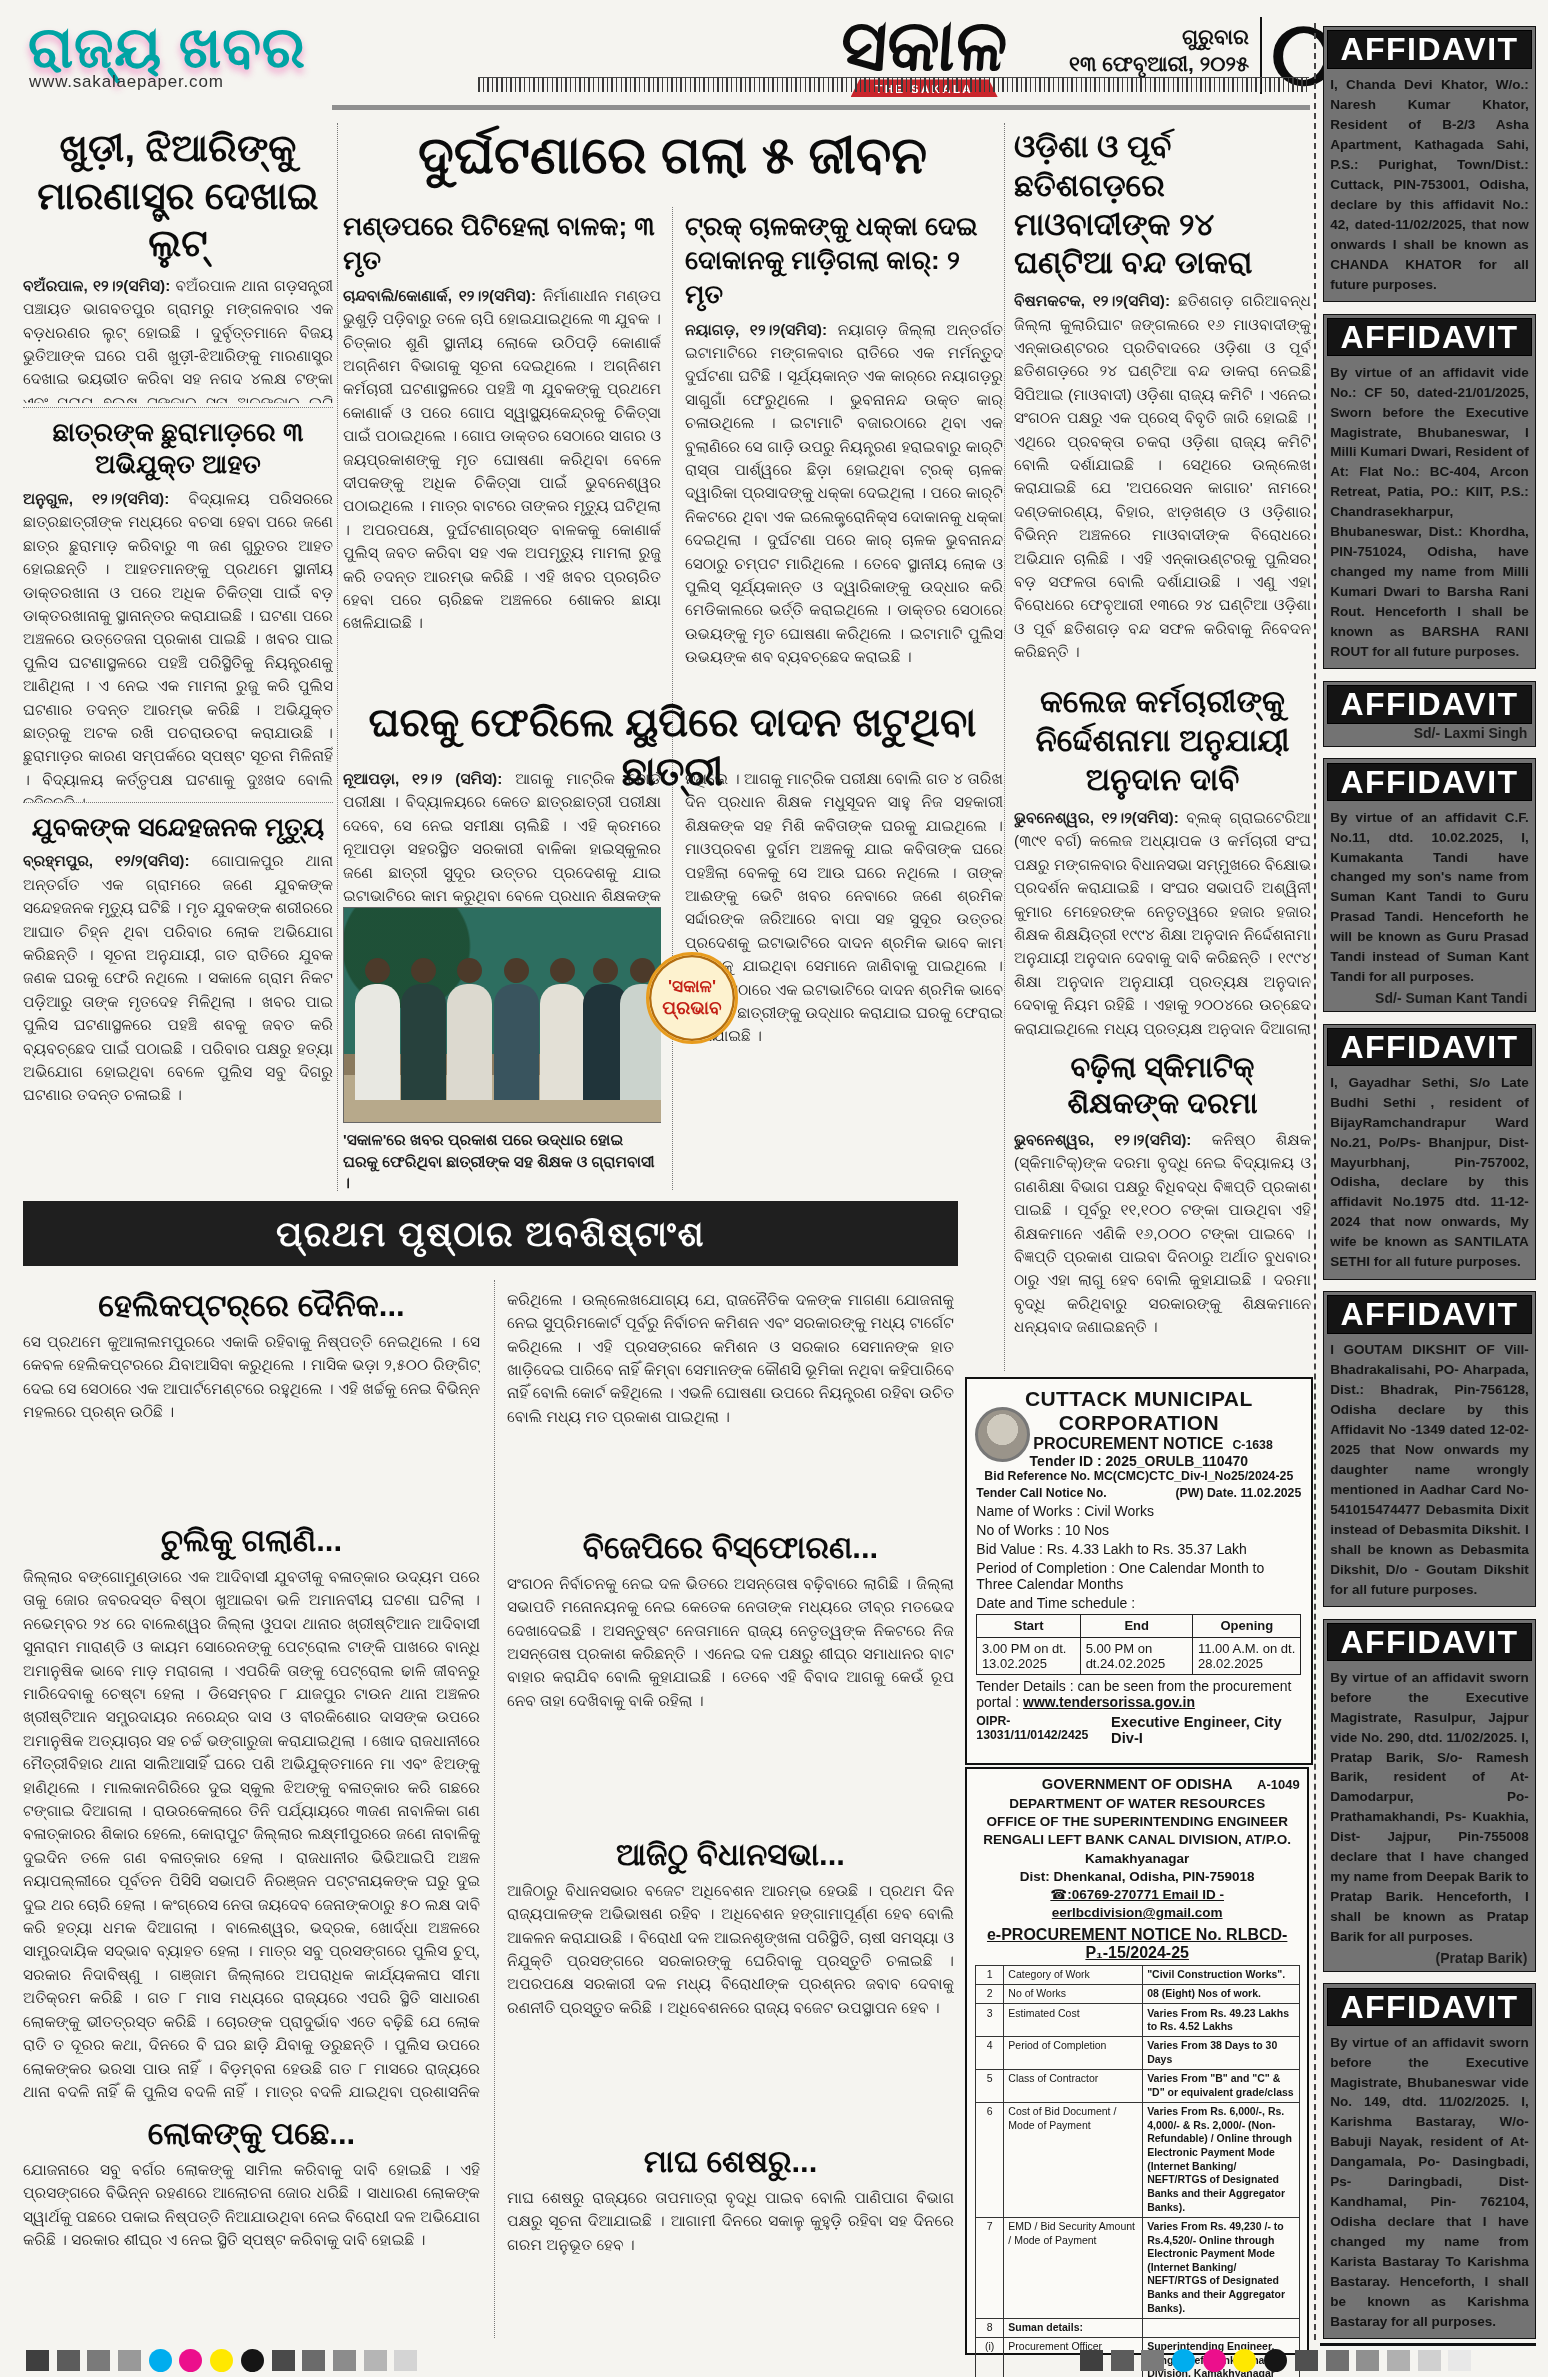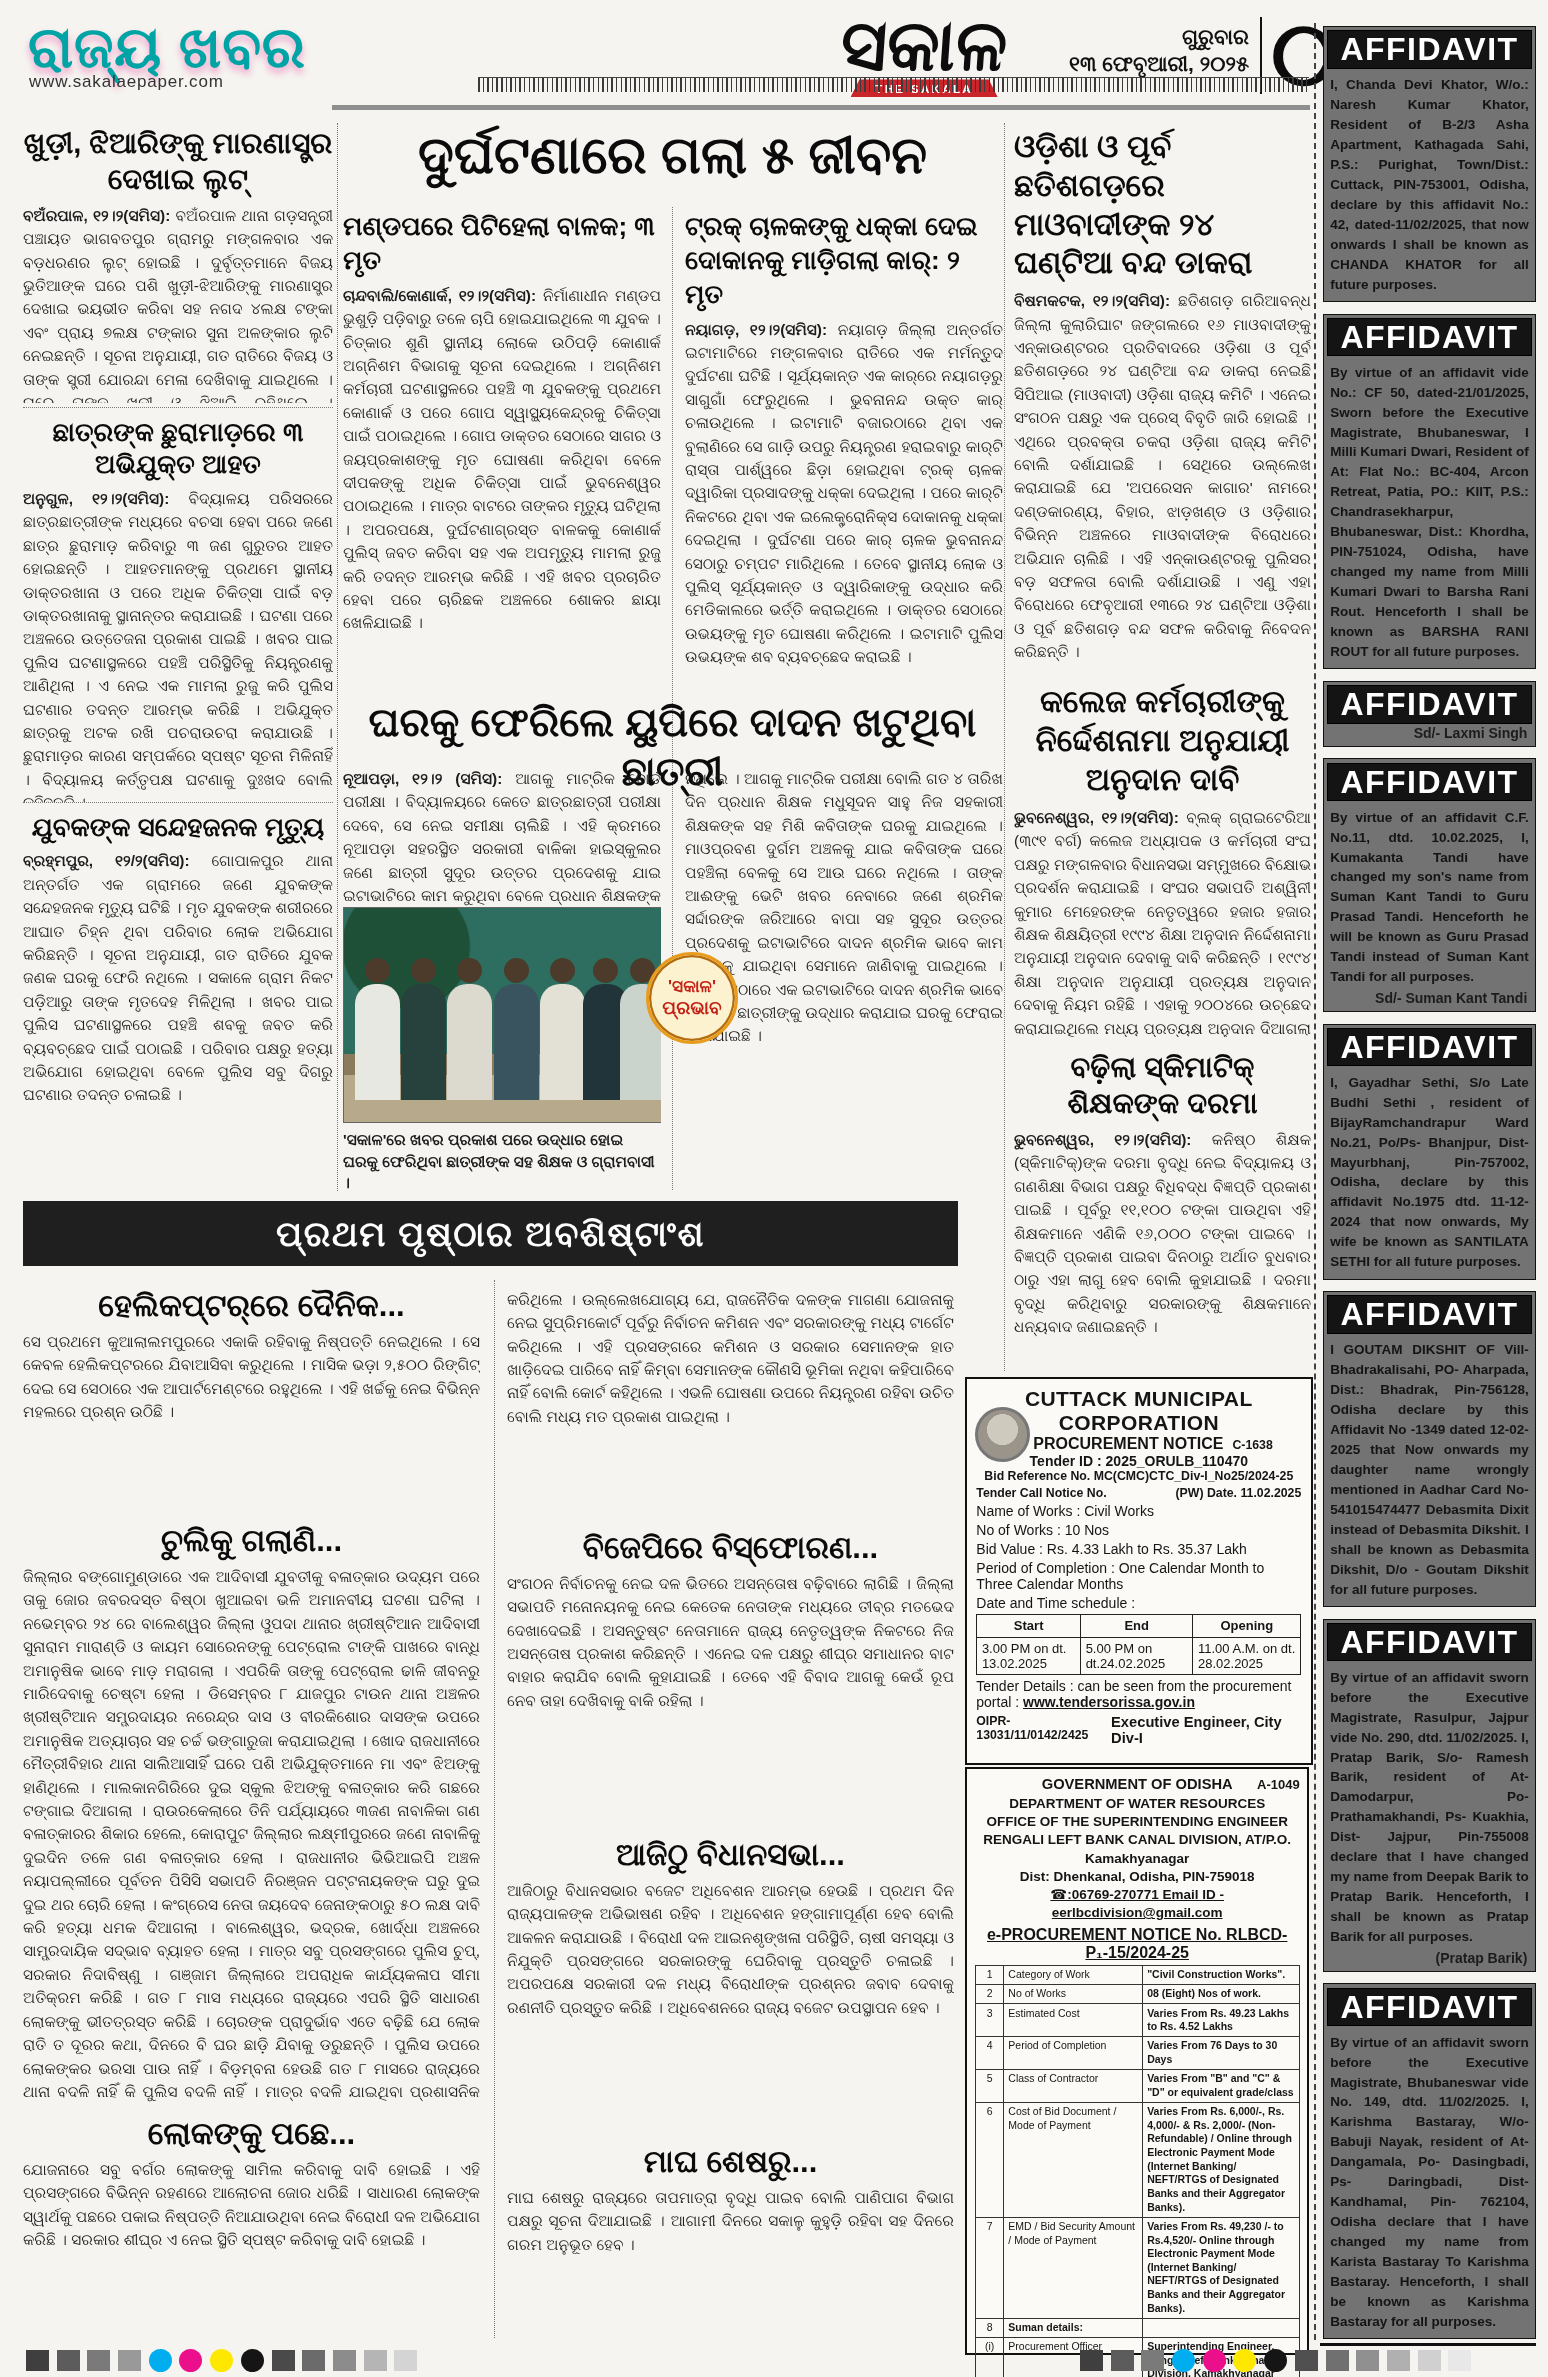--- a/index.html
+++ b/index.html
@@ -19,21 +19,21 @@
   .barcode{height:14px;border-top:1.5px solid #444;
            background:repeating-linear-gradient(90deg,#3a3a3a 0 1.5px,transparent 1.5px 4.6px);}
   .thickrule{background:#8f8f8f;height:4.6px;}
   
   .vdot{border-left:1.5px dotted #777;}
   .vdash{border-left:2.3px dashed #444;}
   .hdot{border-top:1.5px dotted #777;}
   
   .head-xl{font-size:52px;font-weight:800;line-height:1.1;text-align:center;color:#0b0b0b;}
   .head-lg{font-size:34px;font-weight:800;line-height:1.22;text-align:center;color:#0b0b0b;}
-  .head-md{font-size:29px;font-weight:800;line-height:1.25;color:#0b0b0b;}
+  .head-md{font-size:38px;font-weight:800;line-height:1.25;color:#0b0b0b;}
   .head-sub{font-size:26px;font-weight:800;line-height:1.3;color:#0b0b0b;}
   .body-txt{font-size:15.4px;line-height:1.52;text-align:justify;overflow:hidden;margin:6.2px 0 0 0;}
   .body-txt b{font-weight:700;}
   .story{overflow:hidden;}
   
   .banner{background:#1f1f1f;color:#fff;font-size:35px;font-weight:800;text-align:center;
           line-height:65px;letter-spacing:1.5px;}
   .cont-head{font-size:31px;font-weight:800;text-align:center;margin:10.8px 0 4.6px 0;color:#0b0b0b;}
   
   .photo{background:linear-gradient(180deg,#2d6e60 0 68%,#8a7a5e 68% 78%,#b7a98b 78% 100%);
@@ -264,21 +264,21 @@
             <td class="val">08 (Eight) Nos of work.</td>
           </tr>
       <tr>
             <td class="sl">3</td>
             <td class="lbl">Estimated Cost</td>
             <td class="val">Varies From Rs. 49.23 Lakhs to Rs. 4.52 Lakhs</td>
           </tr>
       <tr>
             <td class="sl">4</td>
             <td class="lbl">Period of Completion</td>
-            <td class="val">Varies From 76 Days to 30 Days</td>
+            <td class="val">Varies From 38 Days to 30 Days</td>
           </tr>
       <tr>
             <td class="sl">5</td>
             <td class="lbl">Class of Contractor</td>
             <td class="val">Varies From "B" and "C" &amp; "D"  or equivalent grade/class</td>
           </tr>
       <tr>
             <td class="sl">6</td>
             <td class="lbl">Cost of Bid Document / Mode of Payment</td>
             <td class="val">Varies From Rs. 6,000/-, Rs. 4,000/- &amp; Rs. 2,000/- (Non-Refundable) / Online through Electronic Payment Mode (Internet Banking/ NEFT/RTGS of Designated Banks and their Aggregator Banks).</td>

